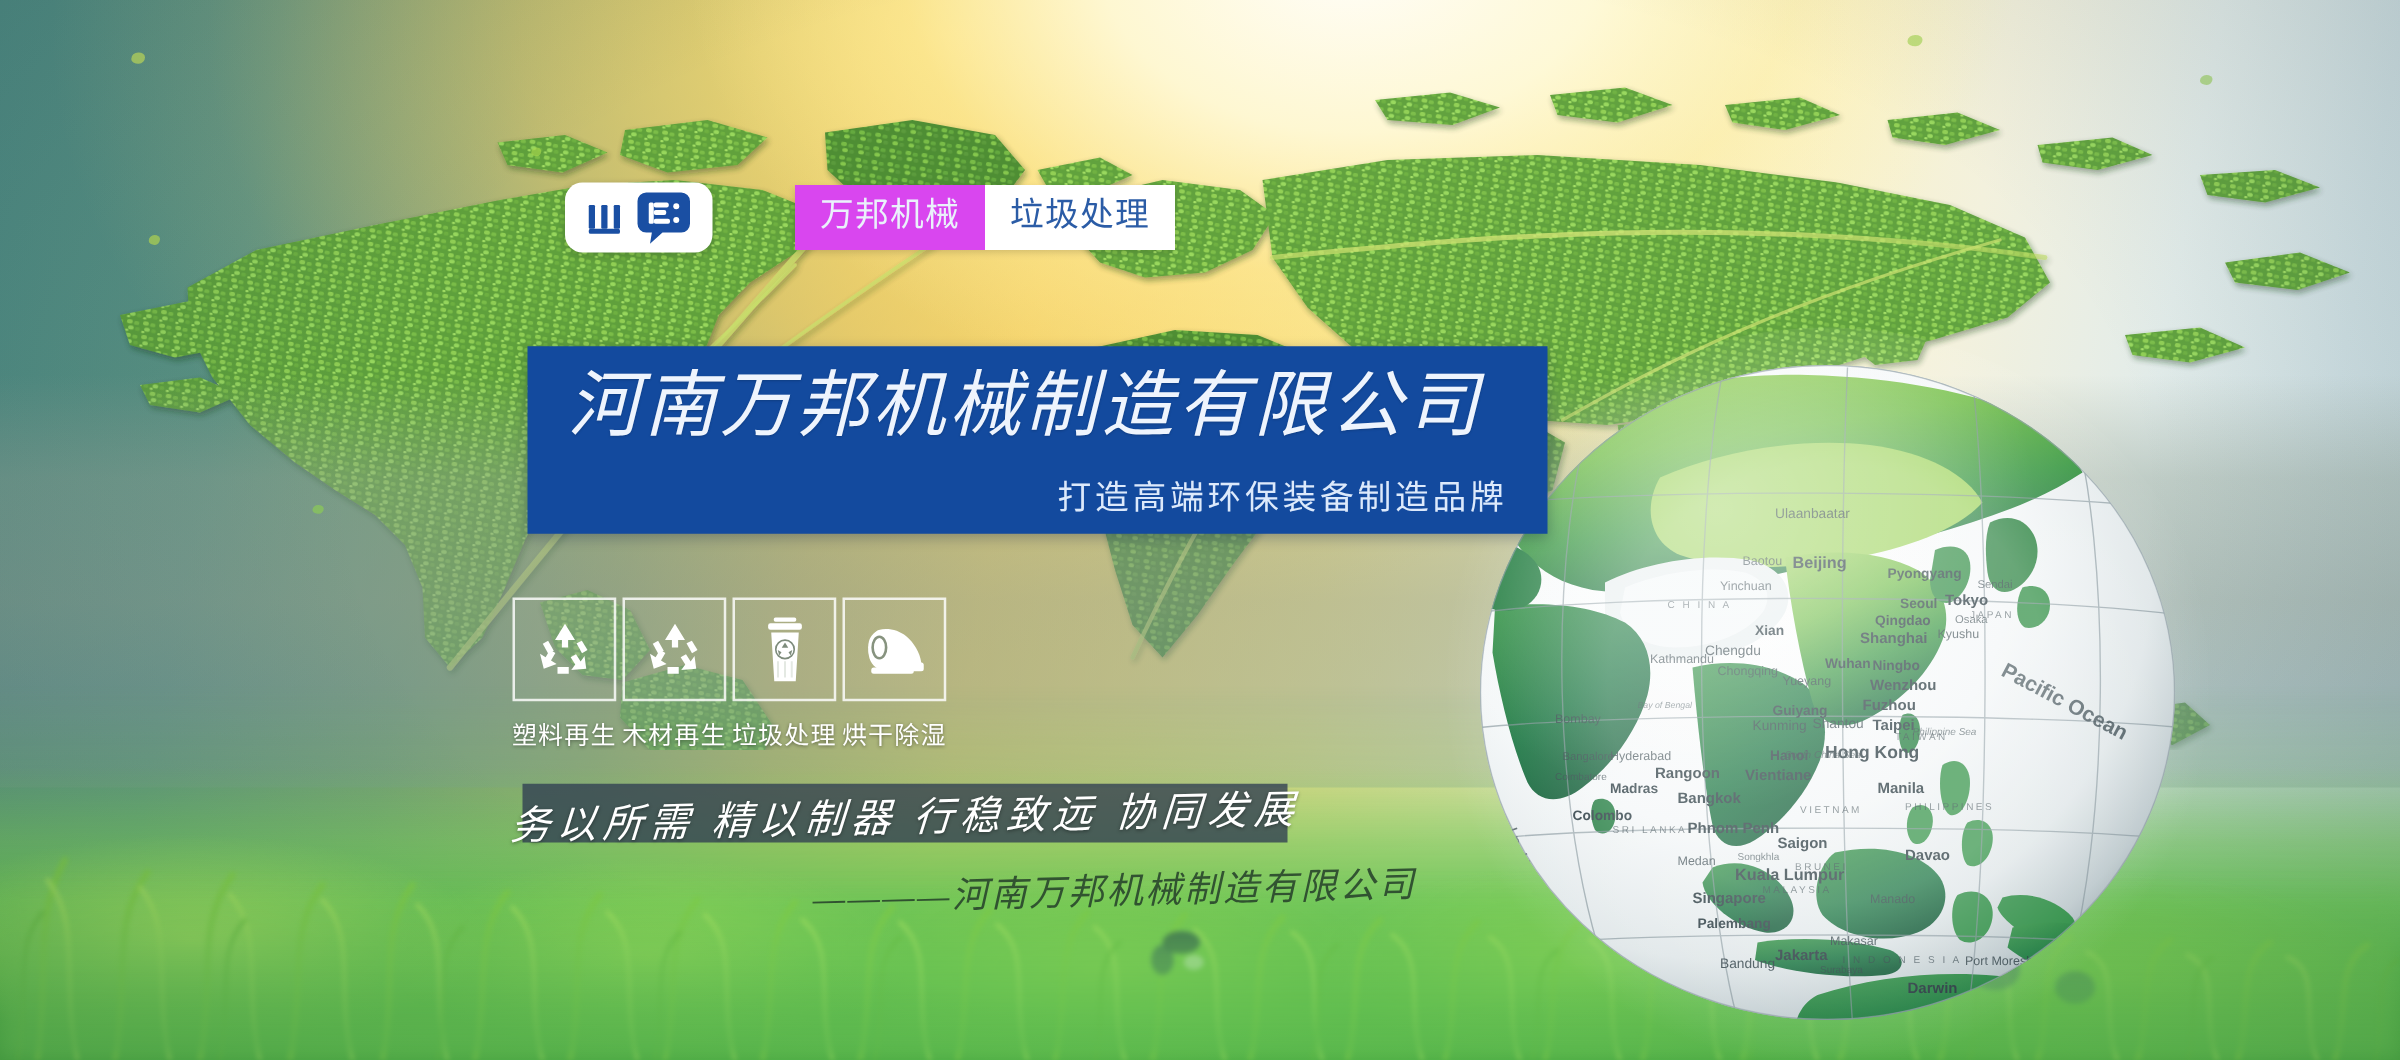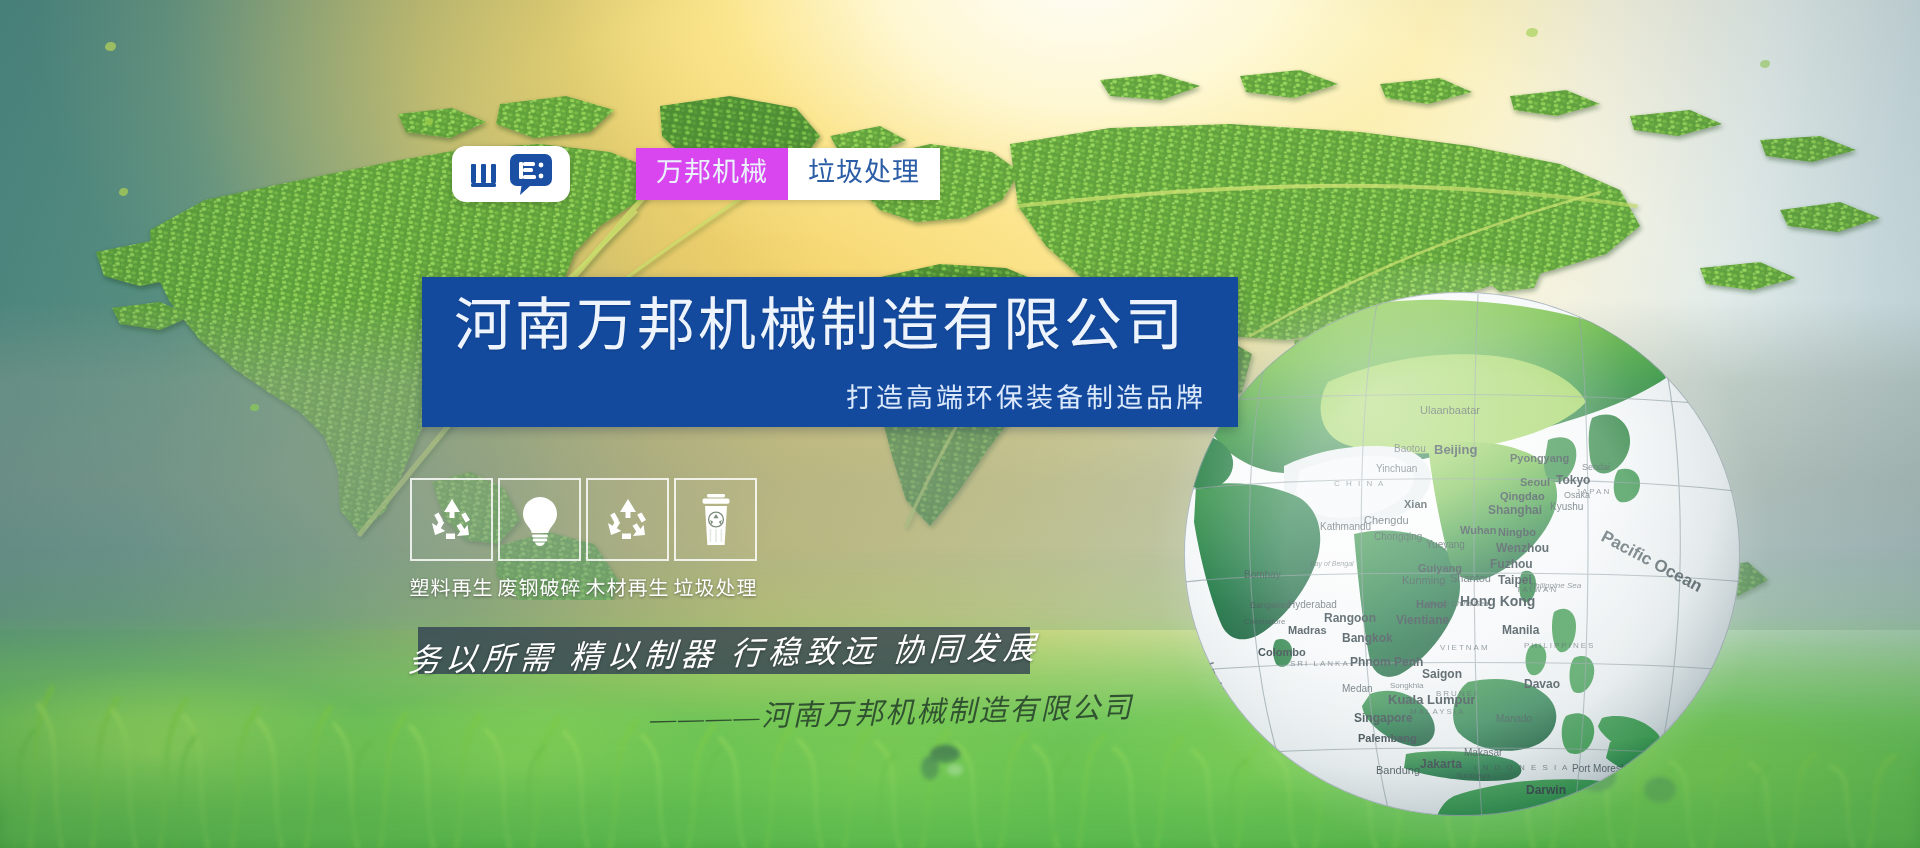--- a/index.html
+++ b/index.html
@@ -92,20 +92,21 @@
   .title-banner{
     position:absolute;left:422px;top:277px;width:816px;height:150px;
     background:#134A9E;
     box-shadow:0 3px 10px rgba(0,20,60,.28);
     padding:0;
   }
   .title-main{
     position:absolute;left:32px;top:18px;
     font-size:58px;letter-spacing:3px;color:#eef4fd;font-weight:400;line-height:1.05;
     text-shadow:0 1px 2px rgba(0,0,0,.18);
+    font-style:italic;
   }
   .title-sub{
     position:absolute;right:32px;bottom:12px;
     font-size:27px;letter-spacing:3px;color:#dce9fb;font-weight:400;text-align:center;
   }
 
   
   .features{position:absolute;left:420px;top:478px;display:flex;gap:25px;}
   .feature{width:63px;display:flex;flex-direction:column;align-items:center;}
   .feature-box{
@@ -555,33 +556,20 @@
             <path d="M42 40 L30 41 L33.2 36.6 L29.5 30.8 L33.8 28.3 L37.5 34.1 L40.6 29.8 Z"></path>
             <path d="M19 44 L28 44 L28 38.5 L19 38.5 Z"></path>
             <path d="M11.5 17.5 L16 25.5 L11.6 28 L7.2 20 Z"></path>
             <path d="M38.5 17.5 L43 25 L38.6 27.6 L34.2 19.6 Z"></path>
           </g>
         </svg>
       </div>
       <div class="feature-label">塑料再生</div>
     </div>
 
-    <div class="feature">
-      <div class="feature-box">
-        <svg width="48" height="52" viewBox="0 0 48 52">
-          <g fill="#ffffff">
-            <path d="M24 3 C33.5 3 41 10.5 41 20 C41 26.5 37.2 30.5 34.6 34 C32.8 36.4 32.4 38 32.4 39 L15.6 39 C15.6 38 15.2 36.4 13.4 34 C10.8 30.5 7 26.5 7 20 C7 10.5 14.5 3 24 3 Z"></path>
-            <rect x="16" y="40.5" width="16" height="3" rx="1.4"></rect>
-            <rect x="16.6" y="44.5" width="14.8" height="3" rx="1.4"></rect>
-            <path d="M19 48.6 L29 48.6 C28.2 50.8 26.4 52 24 52 C21.6 52 19.8 50.8 19 48.6 Z"></path>
-          </g>
-        </svg>
-      </div>
-      <div class="feature-label">废钢破碎</div>
-    </div>
 
     <div class="feature">
       <div class="feature-box">
         <svg width="50" height="50" viewBox="0 0 50 50">
           <g fill="#ffffff">
             <path d="M25 4 L33 17 L27.5 17 L27.5 23 L22.5 23 L22.5 17 L17 17 Z"></path>
             <path d="M8 40 L5 28 L9.5 30.8 L13 24.8 L17.3 27.3 L13.8 33.3 L18.3 36.1 Z"></path>
             <path d="M42 40 L30 41 L33.2 36.6 L29.5 30.8 L33.8 28.3 L37.5 34.1 L40.6 29.8 Z"></path>
             <path d="M19 44 L28 44 L28 38.5 L19 38.5 Z"></path>
             <path d="M11.5 17.5 L16 25.5 L11.6 28 L7.2 20 Z"></path>
@@ -611,20 +599,35 @@
           <g fill="#cfd8cd" opacity=".55">
             <rect x="13.6" y="36" width="1.6" height="13"></rect>
             <rect x="19.2" y="36" width="1.6" height="13"></rect>
             <rect x="24.6" y="36" width="1.6" height="13"></rect>
           </g>
         </svg>
       </div>
       <div class="feature-label">垃圾处理</div>
     </div>
 
+    <div class="feature">
+      <div class="feature-box">
+        <svg width="54" height="44" viewBox="0 0 54 44">
+          <g fill="#ffffff">
+            <path d="M14 6 C21 4 30 6 36 11 C42 16 47 24 48 32 C48.6 36 46.8 38 43 38 L18 38
+              C12 38 7 33 6 26 C5 19 8 8 14 6 Z"></path>
+            <ellipse cx="14.5" cy="20" rx="9" ry="13"></ellipse>
+            <rect x="38" y="32" width="12" height="7" rx="2"></rect>
+            <rect x="8" y="36" width="34" height="5" rx="2"></rect>
+          </g>
+          <ellipse cx="14.5" cy="20" rx="5.4" ry="8.6" fill="none" stroke="#87937f" stroke-width="2.1"></ellipse>
+        </svg>
+      </div>
+      <div class="feature-label">烘干除湿</div>
+    </div>
 
   </div>
 
   <div class="slogan-bar">
     <div class="slogan-text">务以所需 精以制器 行稳致远 协同发展</div>
   </div>
   <div class="attribution">————河南万邦机械制造有限公司</div>
 
 </div>
 

